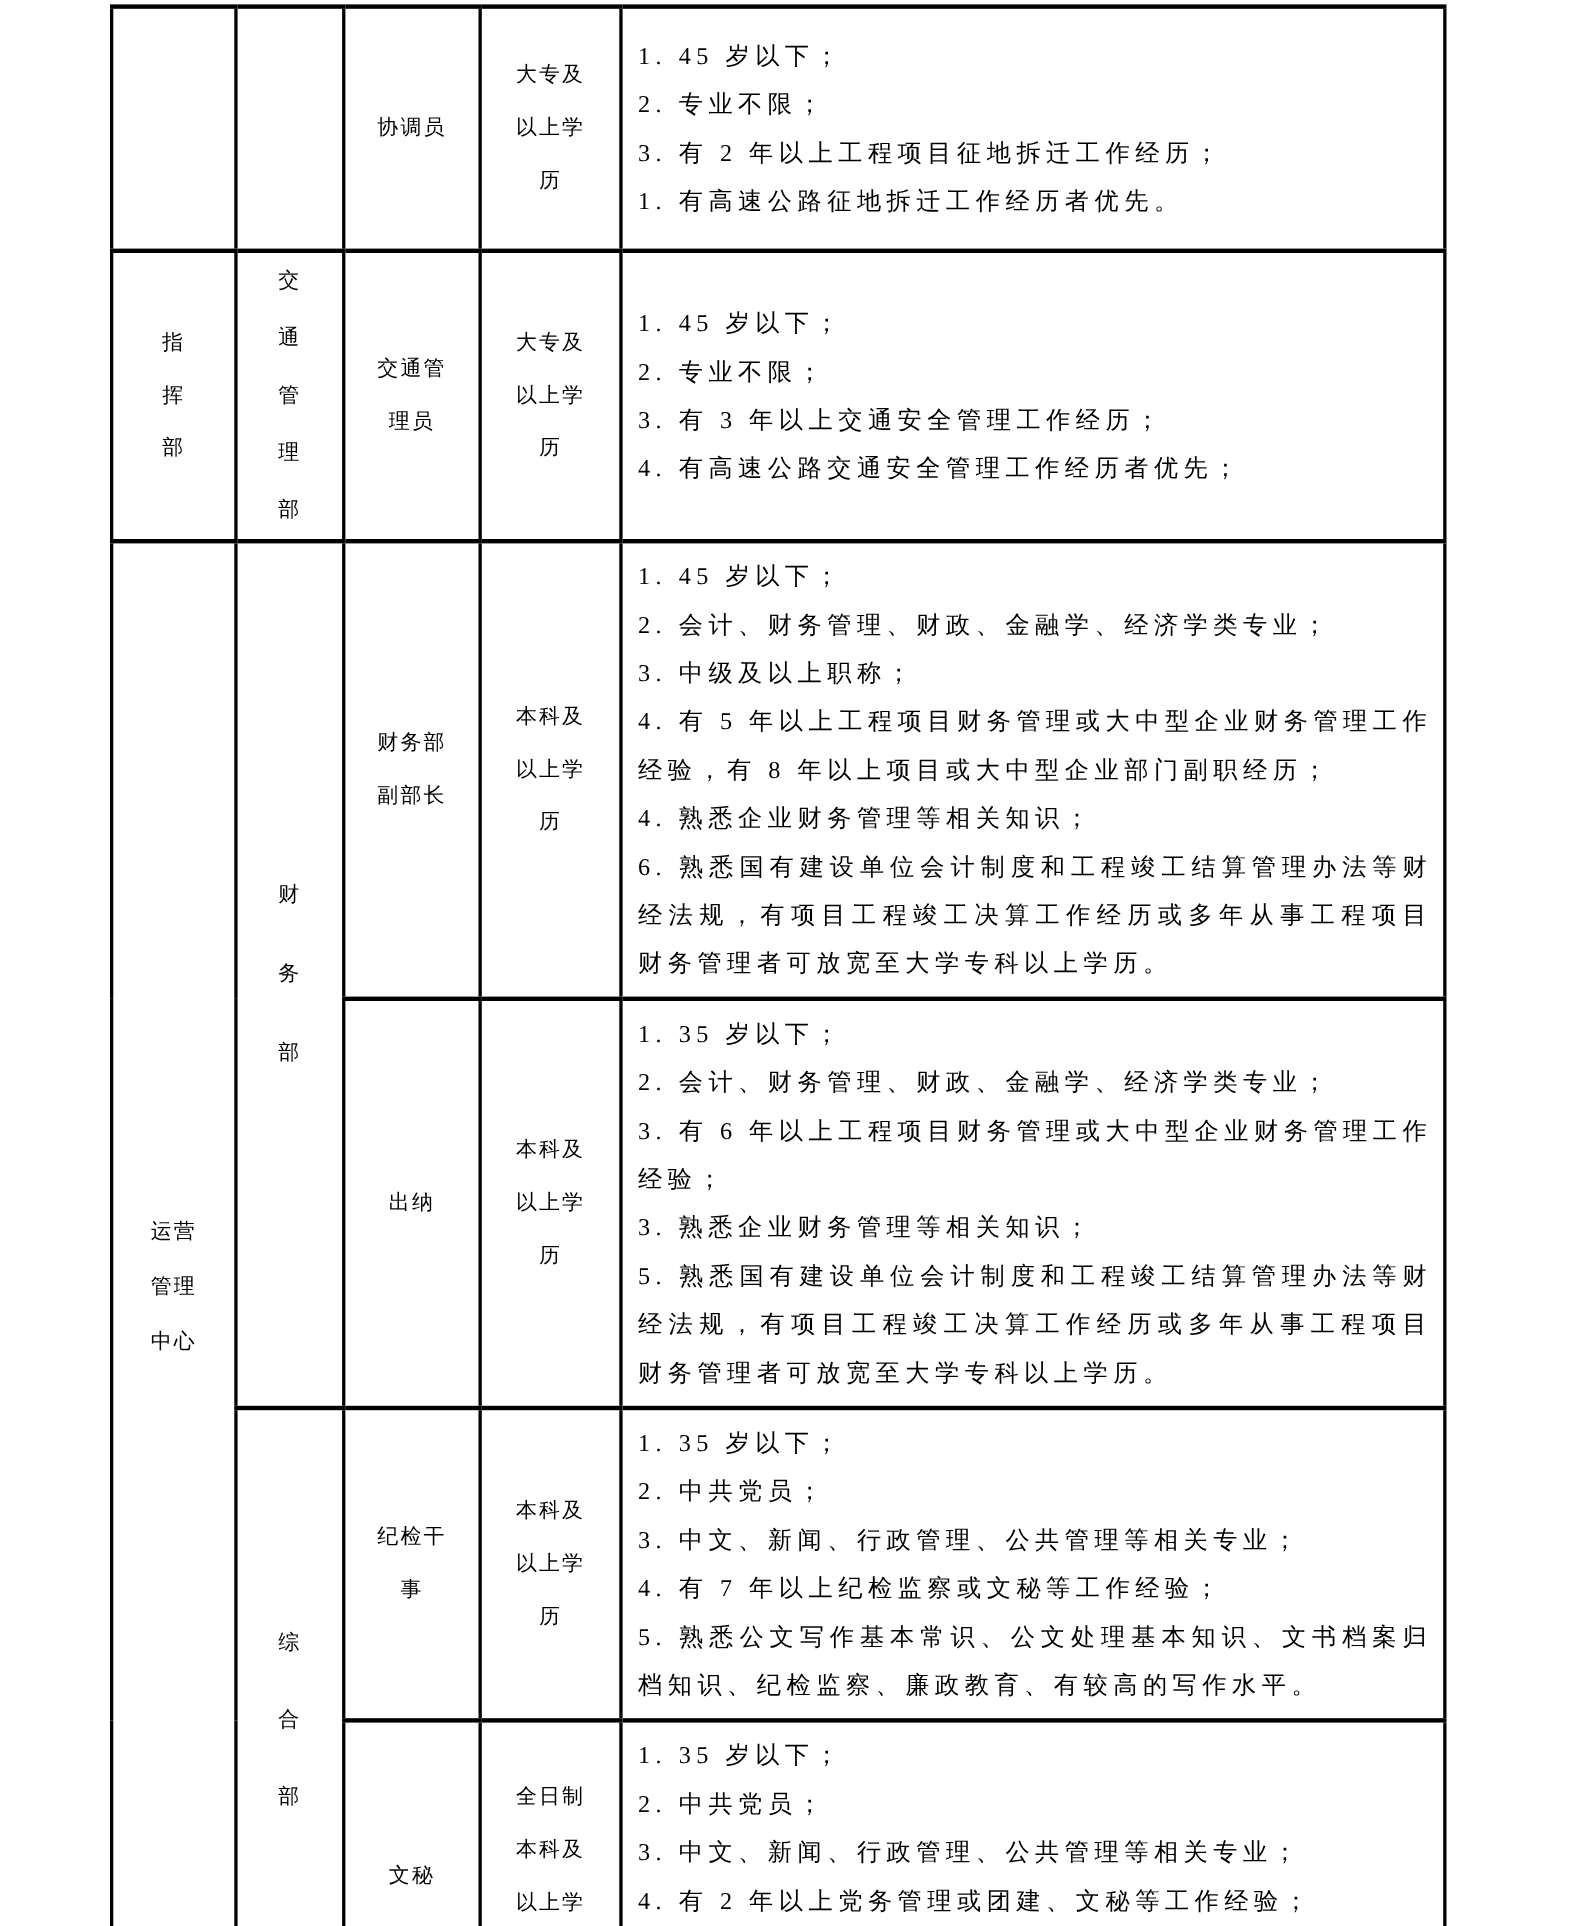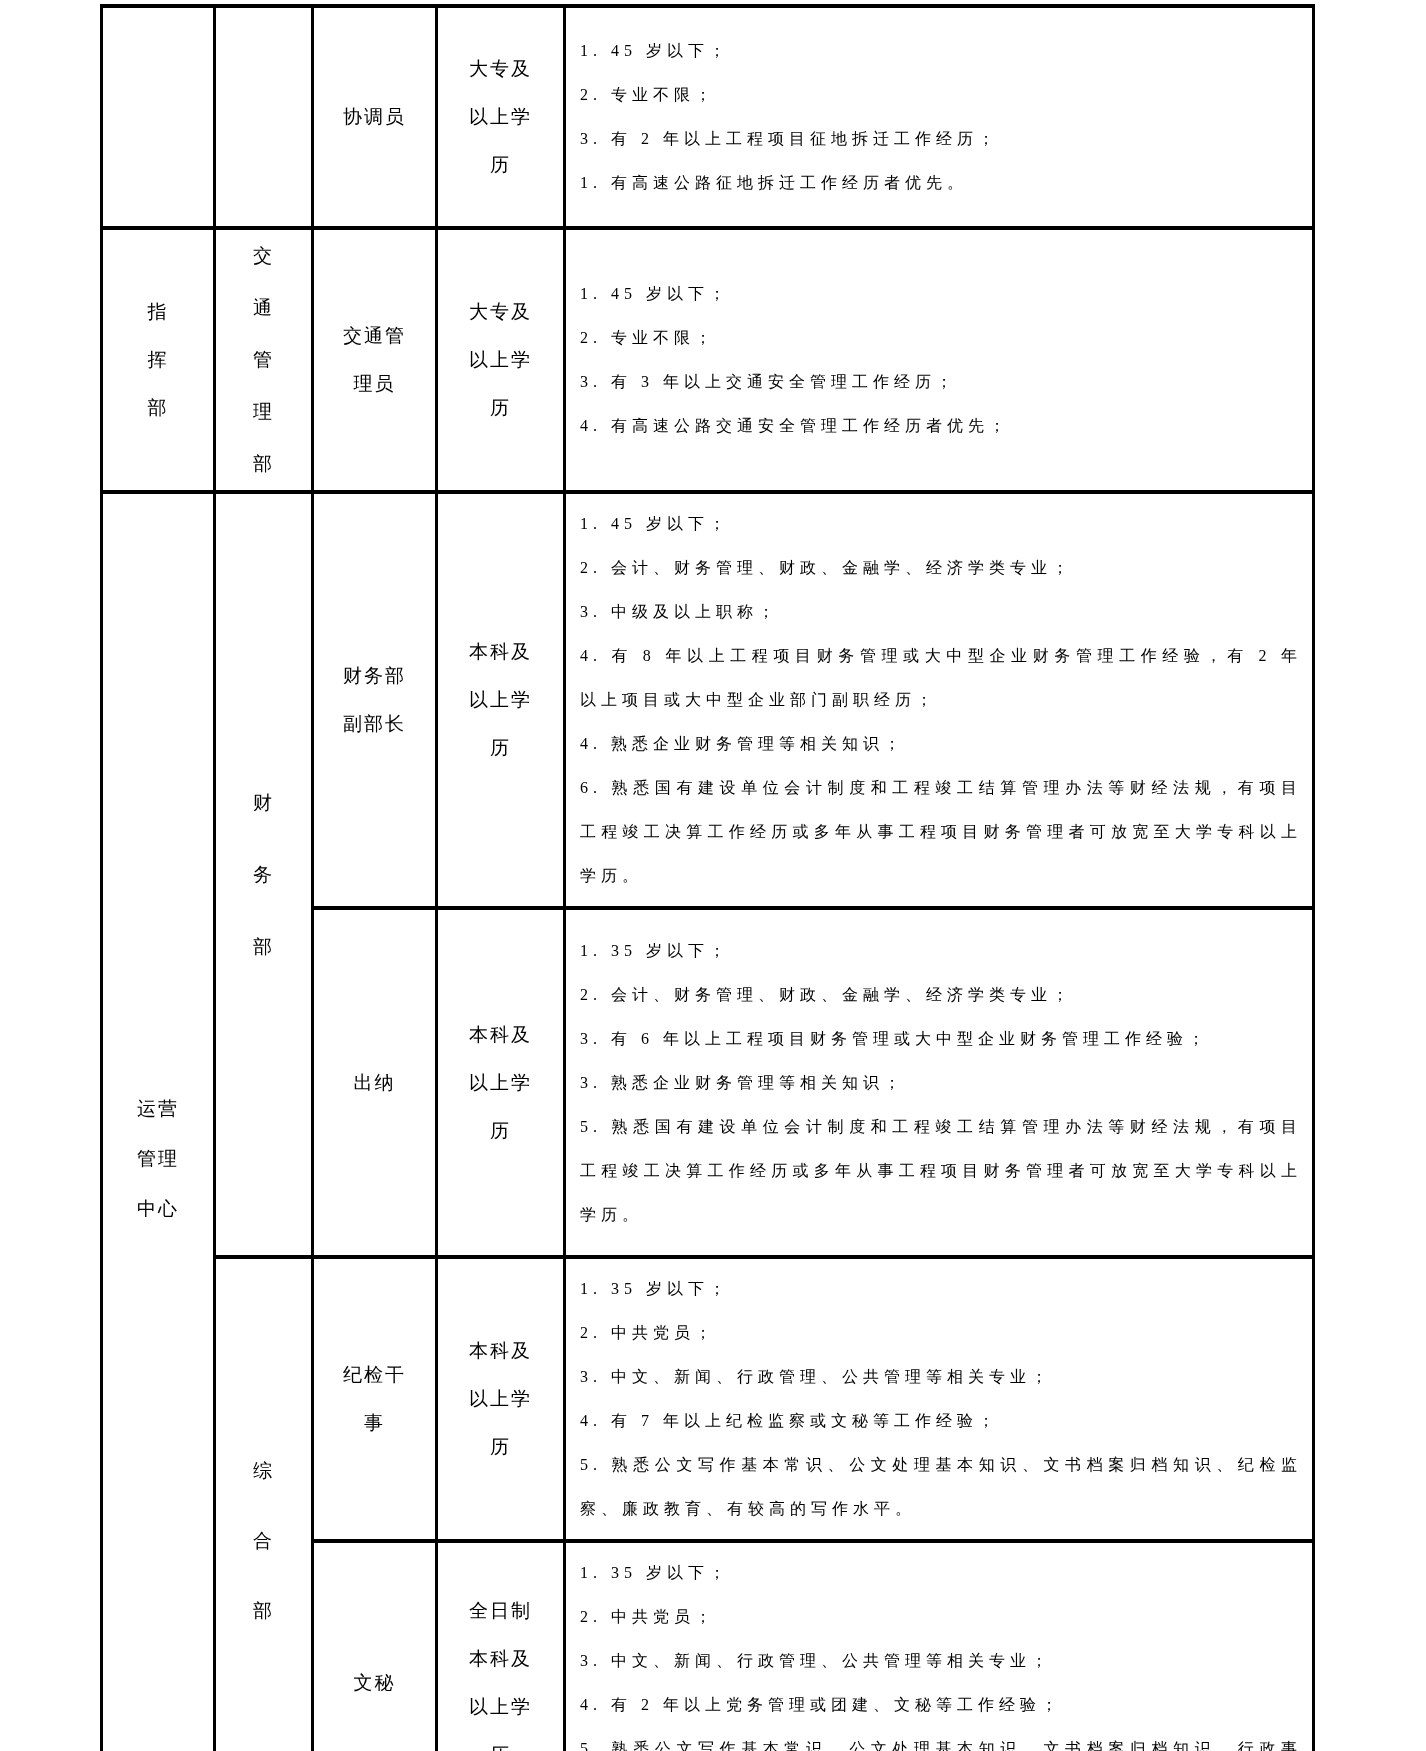--- a/index.html
+++ b/index.html
@@ -31,21 +31,21 @@
     letter-spacing: 2px;
   }
   .lh48 { line-height: 48px; }
   .lh50 { line-height: 50px; }
   .lh52 { line-height: 52px; }
   .lh70 { line-height: 70px; }
   .lh72 { line-height: 72px; }
   td.req { padding: 8px 10px 8px 14px; }
   td.req p {
     margin: 0;
-    font-size: 16px;
+    font-size: 22px;
     line-height: 44px;
     text-align: justify;
     letter-spacing: 5px;
   }
   tr.r1 > td { height: 222px; }
   tr.r2 > td { height: 251px; }
   tr.r3 > td { height: 391px; }
   tr.r4 > td { height: 349px; }
   tr.r5 > td { height: 264px; }
   tr.r6 > td { height: 259px; }
@@ -110,21 +110,21 @@
 部</td>
       <td class="lbl lh48">财务部
 副部长</td>
       <td class="lbl lh48">本科及
 以上学
 历</td>
       <td class="req">
         <p>1. 45 岁以下；</p>
         <p>2. 会计、财务管理、财政、金融学、经济学类专业；</p>
         <p>3. 中级及以上职称；</p>
-        <p>4. 有 8 年以上工程项目财务管理或大中型企业财务管理工作经验，有 2 年以上项目或大中型企业部门副职经历；</p>
+        <p>4. 有 5 年以上工程项目财务管理或大中型企业财务管理工作经验，有 8 年以上项目或大中型企业部门副职经历；</p>
         <p>4. 熟悉企业财务管理等相关知识；</p>
         <p>6. 熟悉国有建设单位会计制度和工程竣工结算管理办法等财经法规，有项目工程竣工决算工作经历或多年从事工程项目财务管理者可放宽至大学专科以上学历。</p>
       </td>
     </tr>
 
     <tr class="r4">
       <td class="lbl lh48">出纳</td>
       <td class="lbl lh48">本科及
 以上学
 历</td>

